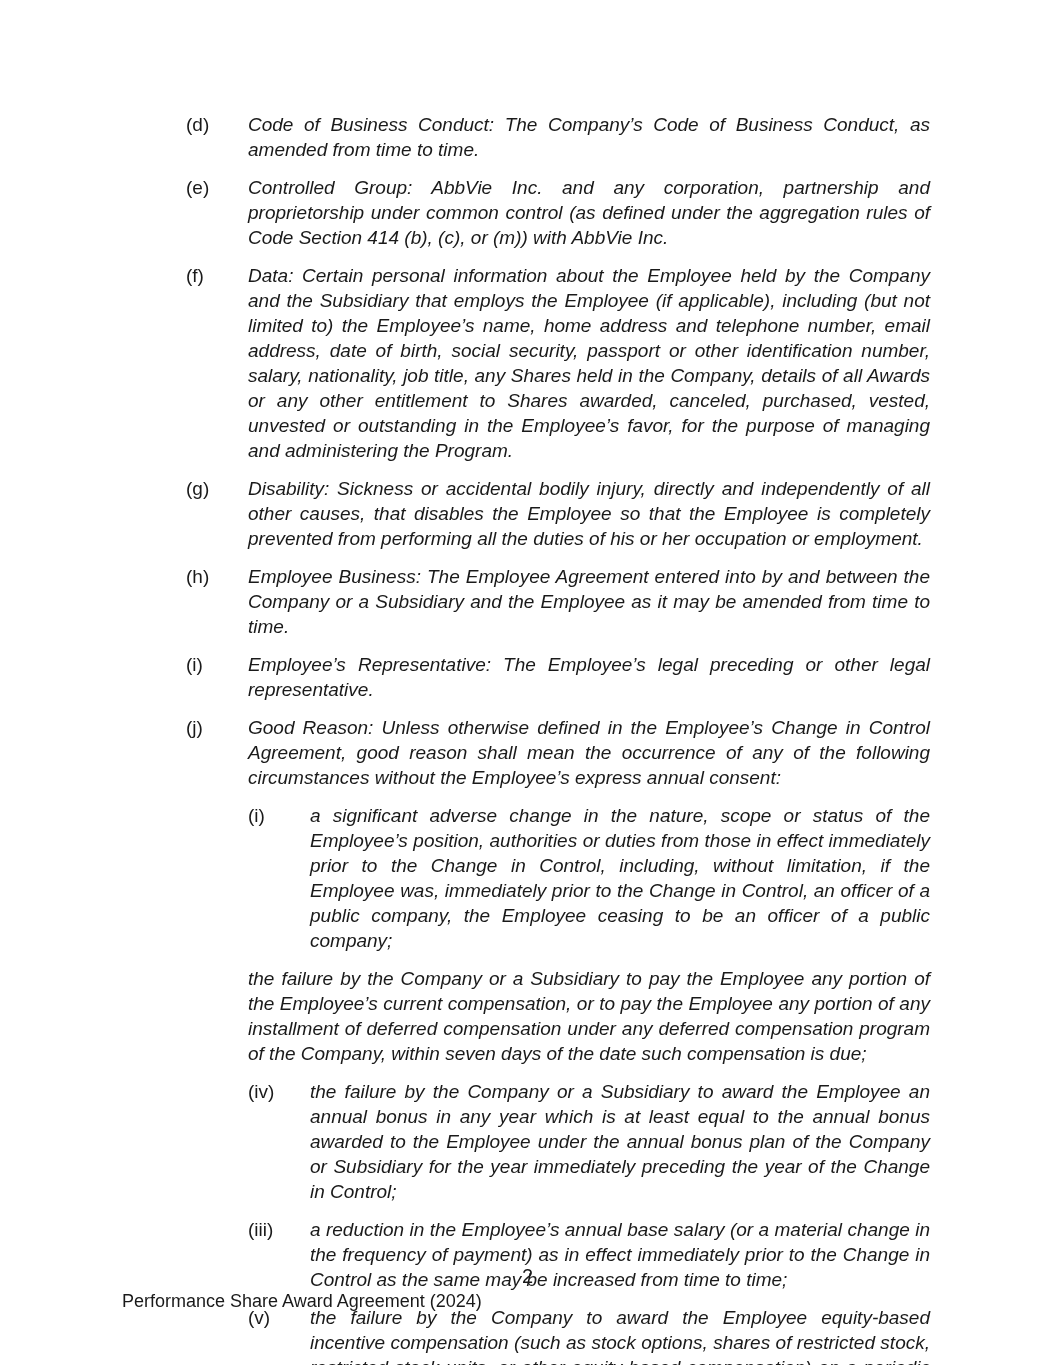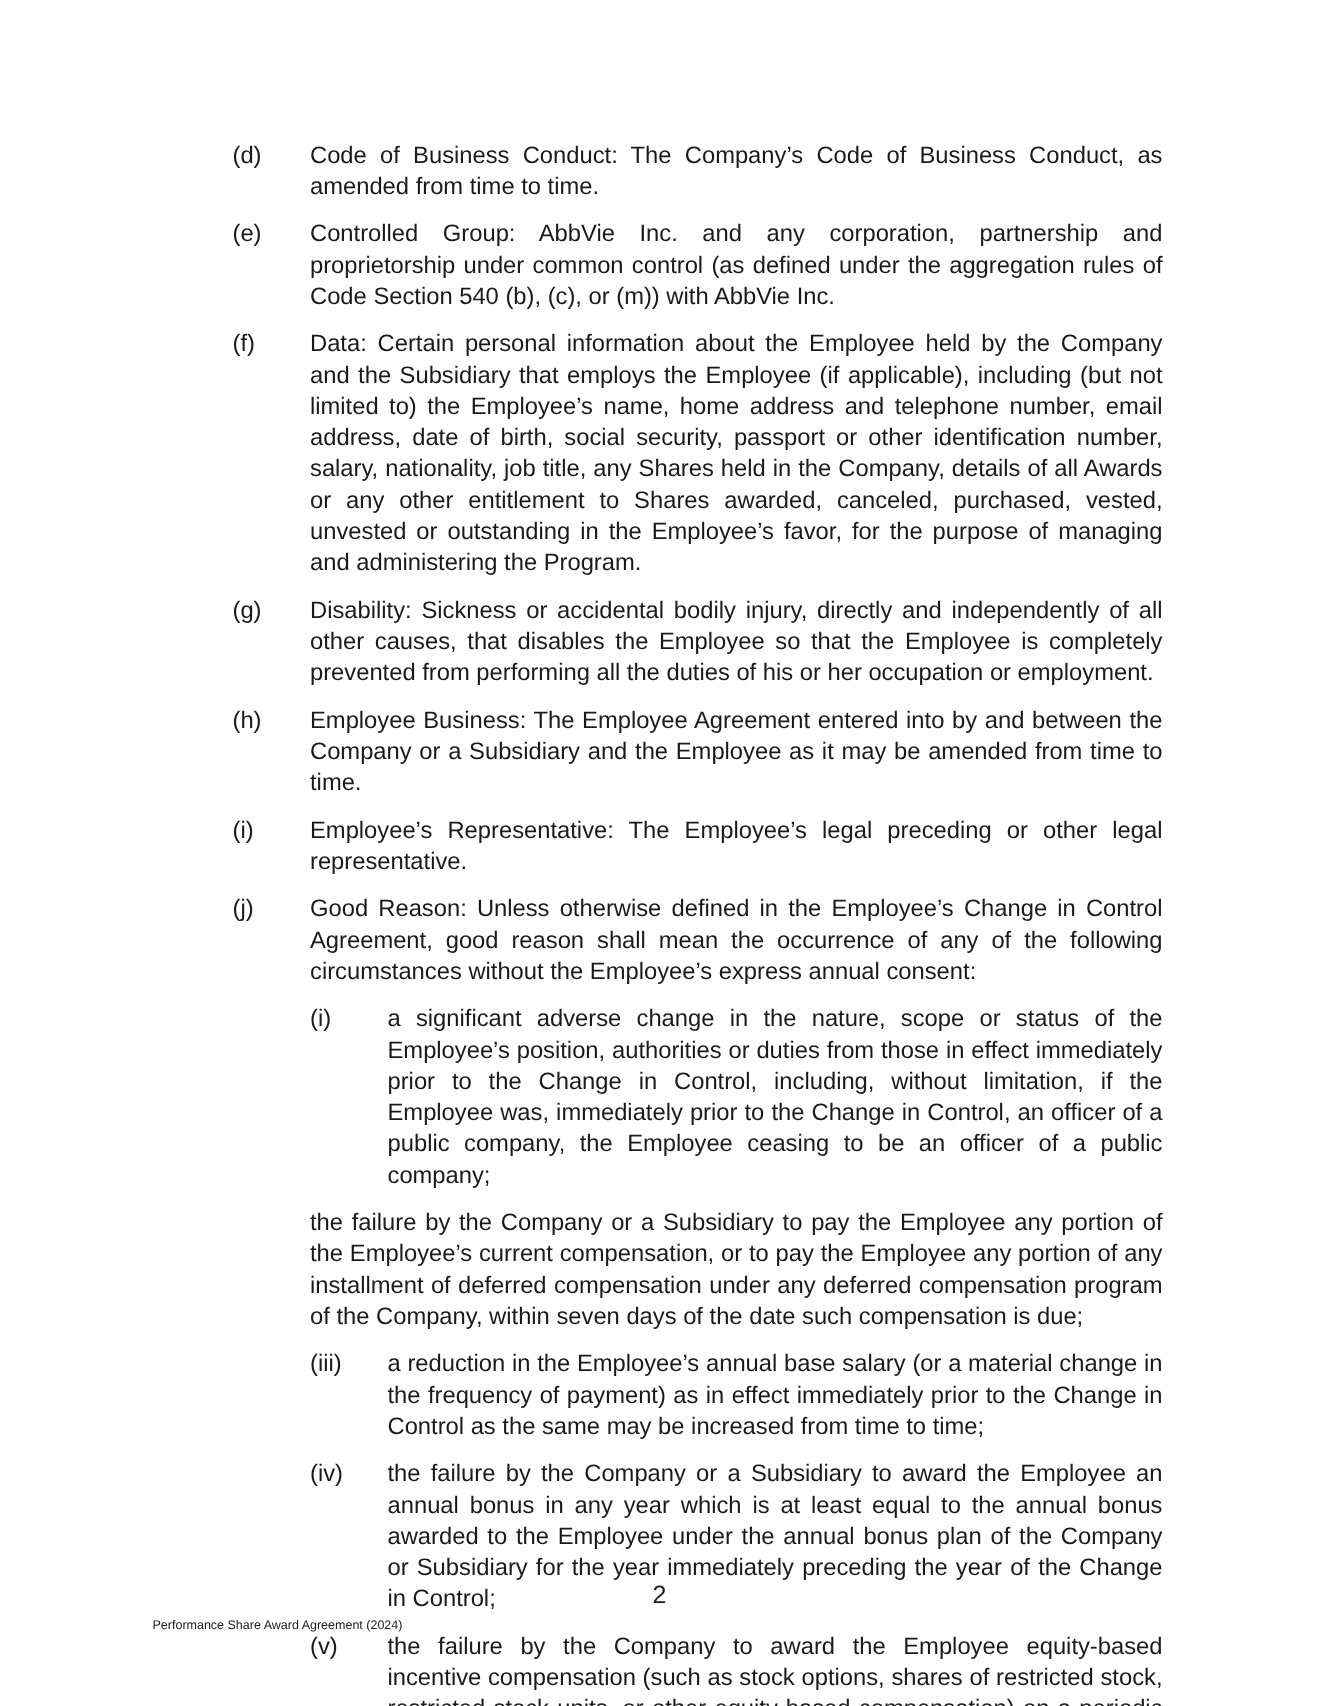--- a/index.html
+++ b/index.html
@@ -26,20 +26,21 @@
   .item {
     display: flex;
     margin-bottom: 13px;
   }
   .item .label {
     flex: 0 0 62px;
   }
   .item .text {
     flex: 1;
     text-align: justify;
+    font-style: italic;
   }
   .sub {
     margin-left: 62px;
   }
   .sub .label {
     flex: 0 0 62px;
   }
   .page-number {
     position: absolute;
     top: 1264px;
@@ -47,39 +48,39 @@
     width: 100%;
     text-align: center;
     font-size: 20px;
     line-height: 24px;
     color: #1a1a1a;
   }
   .footer-line {
     position: absolute;
     top: 1291px;
     left: 122px;
-    font-size: 10px;
+    font-size: 18px;
     line-height: 20px;
     color: #1a1a1a;
   }
 </style>
 </head>
 <body>
 
 <div class="page">
   <div class="content">
 
     <div class="item">
       <div class="label">(d)</div>
       <div class="text">Code of Business Conduct:  The Company’s Code of Business Conduct, as amended from time to time.</div>
     </div>
 
     <div class="item">
       <div class="label">(e)</div>
-      <div class="text">Controlled Group: AbbVie Inc. and any corporation, partnership and proprietorship under common control (as defined under the aggregation rules of Code Section 540 (b), (c), or (m)) with AbbVie Inc.</div>
+      <div class="text">Controlled Group: AbbVie Inc. and any corporation, partnership and proprietorship under common control (as defined under the aggregation rules of Code Section 414 (b), (c), or (m)) with AbbVie Inc.</div>
     </div>
 
     <div class="item">
       <div class="label">(f)</div>
       <div class="text">Data:  Certain personal information about the Employee held by the Company and the Subsidiary that employs the Employee (if applicable), including (but not limited to) the Employee’s name, home address and telephone number, email address, date of birth, social security, passport or other identification number, salary, nationality, job title, any Shares held in the Company, details of all Awards or any other entitlement to Shares awarded, canceled, purchased, vested, unvested or outstanding in the Employee’s favor, for the purpose of managing and administering the Program.</div>
     </div>
 
     <div class="item">
       <div class="label">(g)</div>
       <div class="text">Disability:  Sickness or accidental bodily injury, directly and independently of all other causes, that disables the Employee so that the Employee is completely prevented from performing all the duties of his or her occupation or employment.</div>
@@ -103,27 +104,27 @@
     <div class="item sub">
       <div class="label">(i)</div>
       <div class="text">a significant adverse change in the nature, scope or status of the Employee’s position, authorities or duties from those in effect immediately prior to the Change in Control, including, without limitation, if the Employee was, immediately prior to the Change in Control, an officer of a public company, the Employee ceasing to be an officer of a public company;</div>
     </div>
 
     <div class="item sub">
       <div class="text">the failure by the Company or a Subsidiary to pay the Employee any portion of the Employee’s current compensation, or to pay the Employee any portion of any installment of deferred compensation under any deferred compensation program of the Company, within seven days of the date such compensation is due;</div>
     </div>
 
     <div class="item sub">
-      <div class="label">(iii)</div>
-      <div class="text">a reduction in the Employee’s annual base salary (or a material change in the frequency of payment) as in effect immediately prior to the Change in Control as the same may be increased from time to time;</div>
+      <div class="label">(iv)</div>
+      <div class="text">the failure by the Company or a Subsidiary to award the Employee an annual bonus in any year which is at least equal to the annual bonus awarded to the Employee under the annual bonus plan of the Company or Subsidiary for the year immediately preceding the year of the Change in Control;</div>
     </div>
 
     <div class="item sub">
-      <div class="label">(iv)</div>
-      <div class="text">the failure by the Company or a Subsidiary to award the Employee an annual bonus in any year which is at least equal to the annual bonus awarded to the Employee under the annual bonus plan of the Company or Subsidiary for the year immediately preceding the year of the Change in Control;</div>
+      <div class="label">(iii)</div>
+      <div class="text">a reduction in the Employee’s annual base salary (or a material change in the frequency of payment) as in effect immediately prior to the Change in Control as the same may be increased from time to time;</div>
     </div>
 
     <div class="item sub">
       <div class="label">(v)</div>
       <div class="text">the failure by the Company to award the Employee equity-based incentive compensation (such as stock options, shares of restricted stock, restricted stock units, or other equity-based compensation) on a periodic basis consistent with the</div>
     </div>
 
   </div>
 
   <div class="page-number">2</div>

